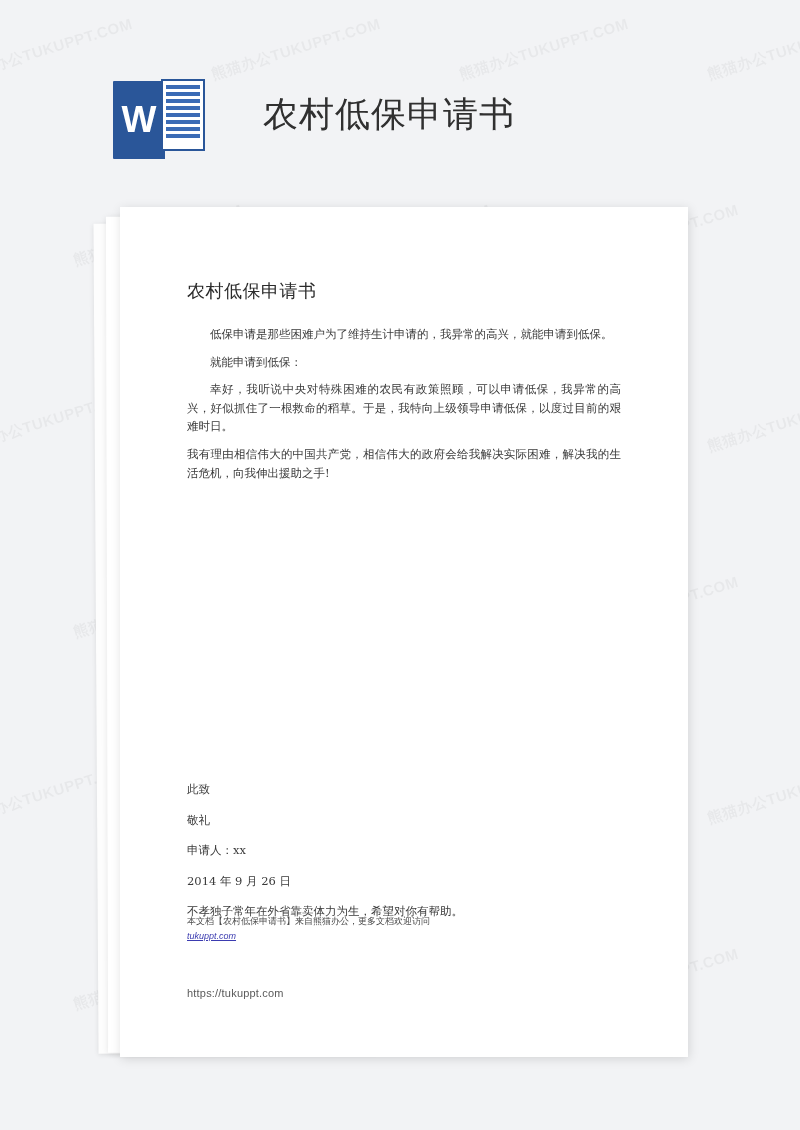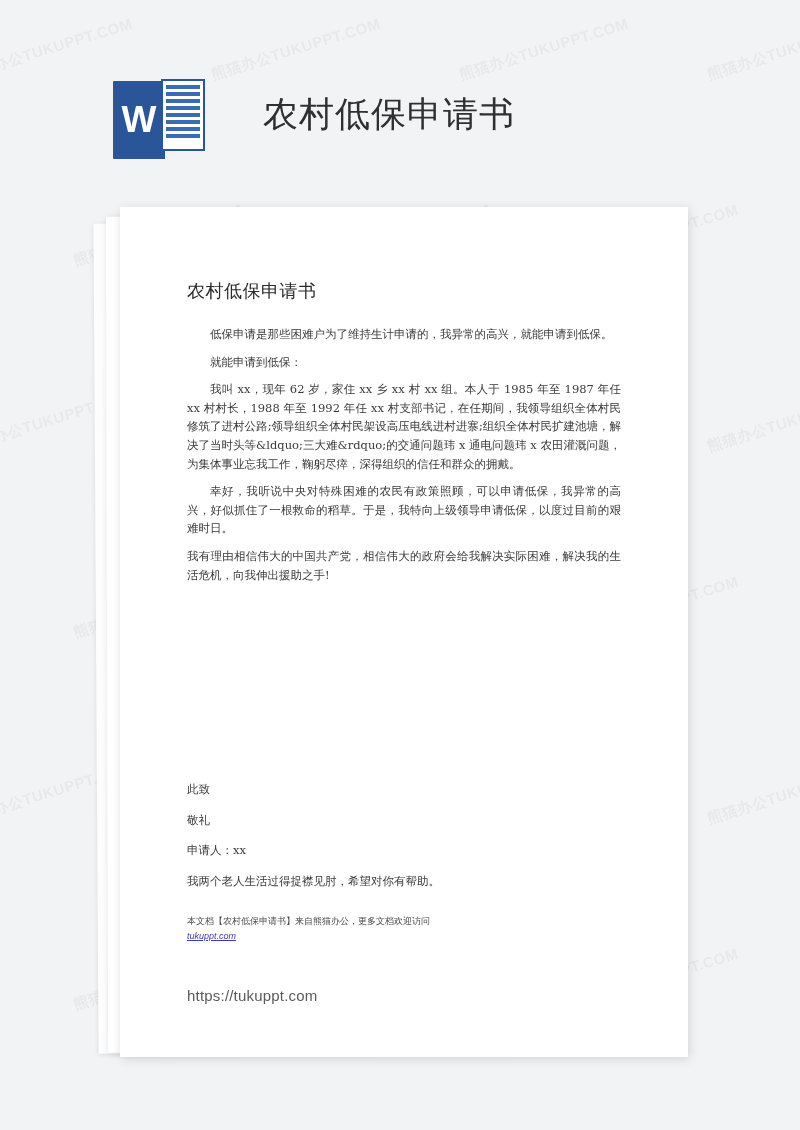--- a/index.html
+++ b/index.html
@@ -192,21 +192,21 @@
     text-decoration: underline;
     font-family: "Liberation Sans", sans-serif;
     font-size: 9px;
     font-style: italic;
   }
   .page-url {
     position: absolute;
     left: 67px;
     top: 780px;
     font-family: "Liberation Sans", sans-serif;
-    font-size: 15px;
+    font-size: 11px;
     color: #5a5a5a;
     letter-spacing: 0.2px;
     text-align: right;
   }
 </style>
 </head>
 <body>
 
 <div class="header">
   <div class="word-icon">
@@ -231,30 +231,30 @@
 <div class="stack sheet-back-1"></div>
 
 <div class="stack sheet-main">
   <div class="page-inner">
 
     <div class="doc-heading">农村低保申请书</div>
 
     <div class="body-text">
       <p class="ind">低保申请是那些困难户为了维持生计申请的，我异常的高兴，就能申请到低保。</p>
       <p class="ind">就能申请到低保：</p>
-      <p class="ind">我叫 xx，现年 62 岁，家住 xx 乡 xx 村 xx 组。本人于 1985 年至 1987 年任 xx 村村长，1988 年至 1992 年任 xx 村支部书记，在任期间，我领导组织全体村民修筑了进村公路;领导组织全体村民架设高压电线进村进寨;组织全体村民扩建池塘，解决了当时头等&amp;ldquo;三大难&amp;rdquo;的交通问题玮 x 通电问题玮 x 农田灌溉问题，为集体事业忘我工作，鞠躬尽瘁，深得组织的信任和群众的拥戴。</p>
       <p class="ind">幸好，我听说中央对特殊困难的农民有政策照顾，可以申请低保，我异常的高兴，好似抓住了一根救命的稻草。于是，我特向上级领导申请低保，以度过目前的艰难时日。</p>
       <p>我有理由相信伟大的中国共产党，相信伟大的政府会给我解决实际困难，解决我的生活危机，向我伸出援助之手!</p>
     </div>
 
     <div class="sig-block">
       <p>此致</p>
       <p>敬礼</p>
       <p>申请人：xx</p>
-      <p>我两个老人生活过得捉襟见肘，希望对你有帮助。</p>
+      <p>2014 年 9 月 26 日</p>
+      <p>不孝独子常年在外省靠卖体力为生，希望对你有帮助。</p>
     </div>
 
     <div class="footnote">
       <span>本文档【农村低保申请书】来自熊猫办公，更多文档欢迎访问</span>
       <br>
       <a href="#">tukuppt.com</a>
     </div>
 
     <div class="page-url">https://tukuppt.com</div>
   </div>

